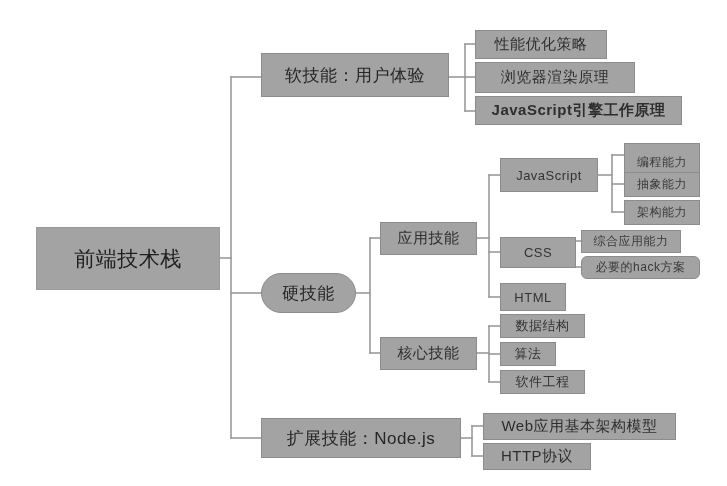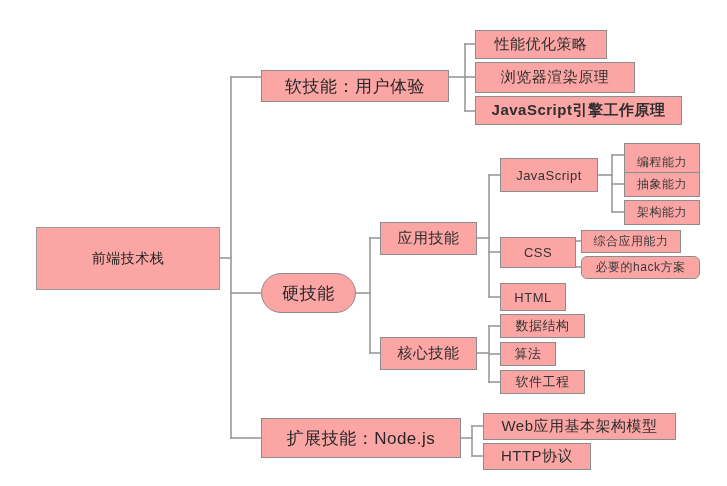--- a/index.html
+++ b/index.html
@@ -9,27 +9,27 @@
     font-family:"Liberation Sans","DejaVu Sans",sans-serif;
     color:#2b2b2b;
     overflow:hidden;
   }
   #canvas{position:relative;width:727px;height:486px;}
   svg.links{position:absolute;left:0;top:0;width:727px;height:486px;}
   .node{
     position:absolute;
     box-sizing:border-box;
     border:1.5px solid #8c8c8c;
-    background:#fca5a5;
+    background:#a3a3a3;
     display:flex;align-items:center;justify-content:center;
     white-space:nowrap;
     color:#3a3a3a;
     letter-spacing:0.5px;
   }
-  .root{font-size:14px;color:#1f1f1f;border-color:#9a9a9a;}
+  .root{font-size:21px;color:#1f1f1f;border-color:#9a9a9a;}
   .lvl1{font-size:17px;color:#262626;}
   .lvl2{font-size:15px;color:#2e2e2e;}
   .lvl3{font-size:13px;color:#333;}
   .lvl4{font-size:12px;color:#3a3a3a;}
 </style>
 </head>
 <body>
 
 <div id="canvas">
 
@@ -78,21 +78,21 @@
 
       <path d="M461,438 L472,438"></path>
       <path d="M472,426 L472,456"></path>
       <path d="M472,426 L483,426"></path>
       <path d="M472,456 L483,456"></path>
     </g>
   </svg>
 
   <div class="node root" style="left:36px;top:227px;width:184px;height:63px;">前端技术栈</div>
 
-  <div class="node lvl1" style="left:261px;top:70px;width:188px;height:32px;text-align:center;">软技能：用户体验</div>
+  <div class="node lvl1" style="left:261px;top:53px;width:188px;height:44px;text-align:center;">软技能：用户体验</div>
   <div class="node lvl2" style="left:475px;top:30px;width:132px;height:29px;">性能优化策略</div>
   <div class="node lvl2" style="left:475px;top:62px;width:160px;height:31px;">浏览器渲染原理</div>
   <div class="node lvl2" style="left:475px;top:96px;width:207px;height:29px;font-weight:bold;">JavaScript引擎工作原理</div>
 
   <div class="node lvl1" style="left:261px;top:273px;width:95px;height:40px;border-radius:20px;">硬技能</div>
 
   <div class="node lvl2" style="left:380px;top:222px;width:97px;height:33px;">应用技能</div>
 
   <div class="node lvl3" style="left:500px;top:158px;width:98px;height:34px;">JavaScript</div>
   <div class="node lvl4" style="left:624px;top:143px;width:76px;height:38px;">编程能力</div>

